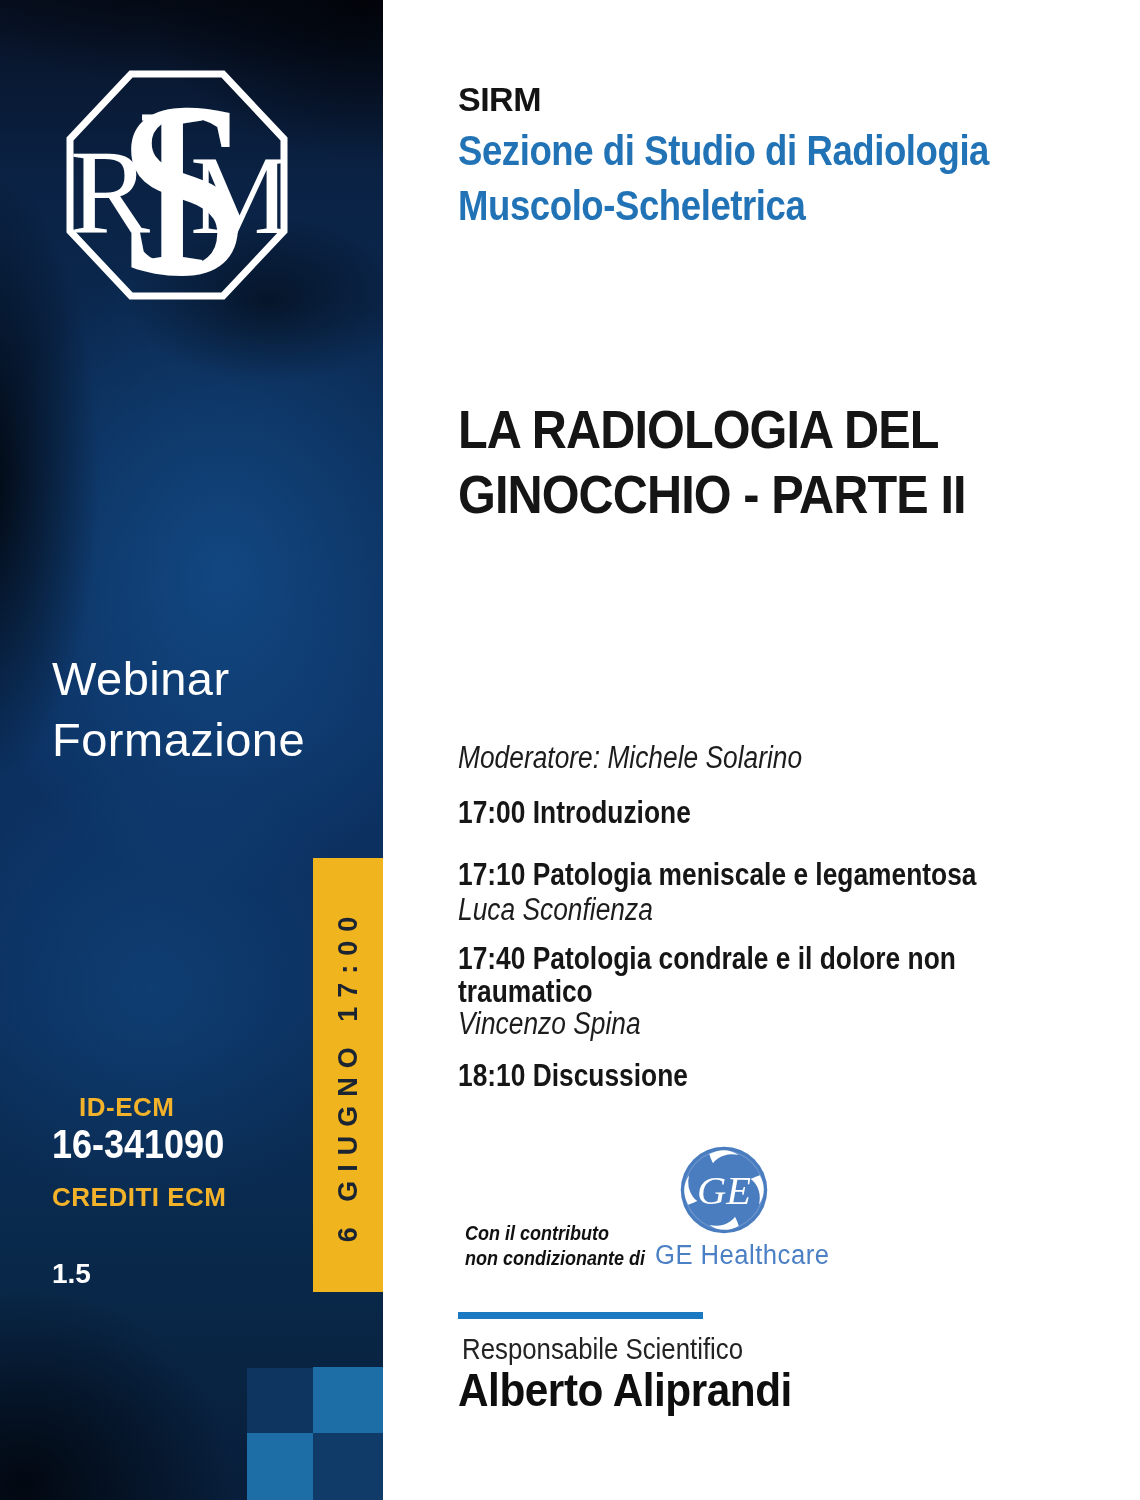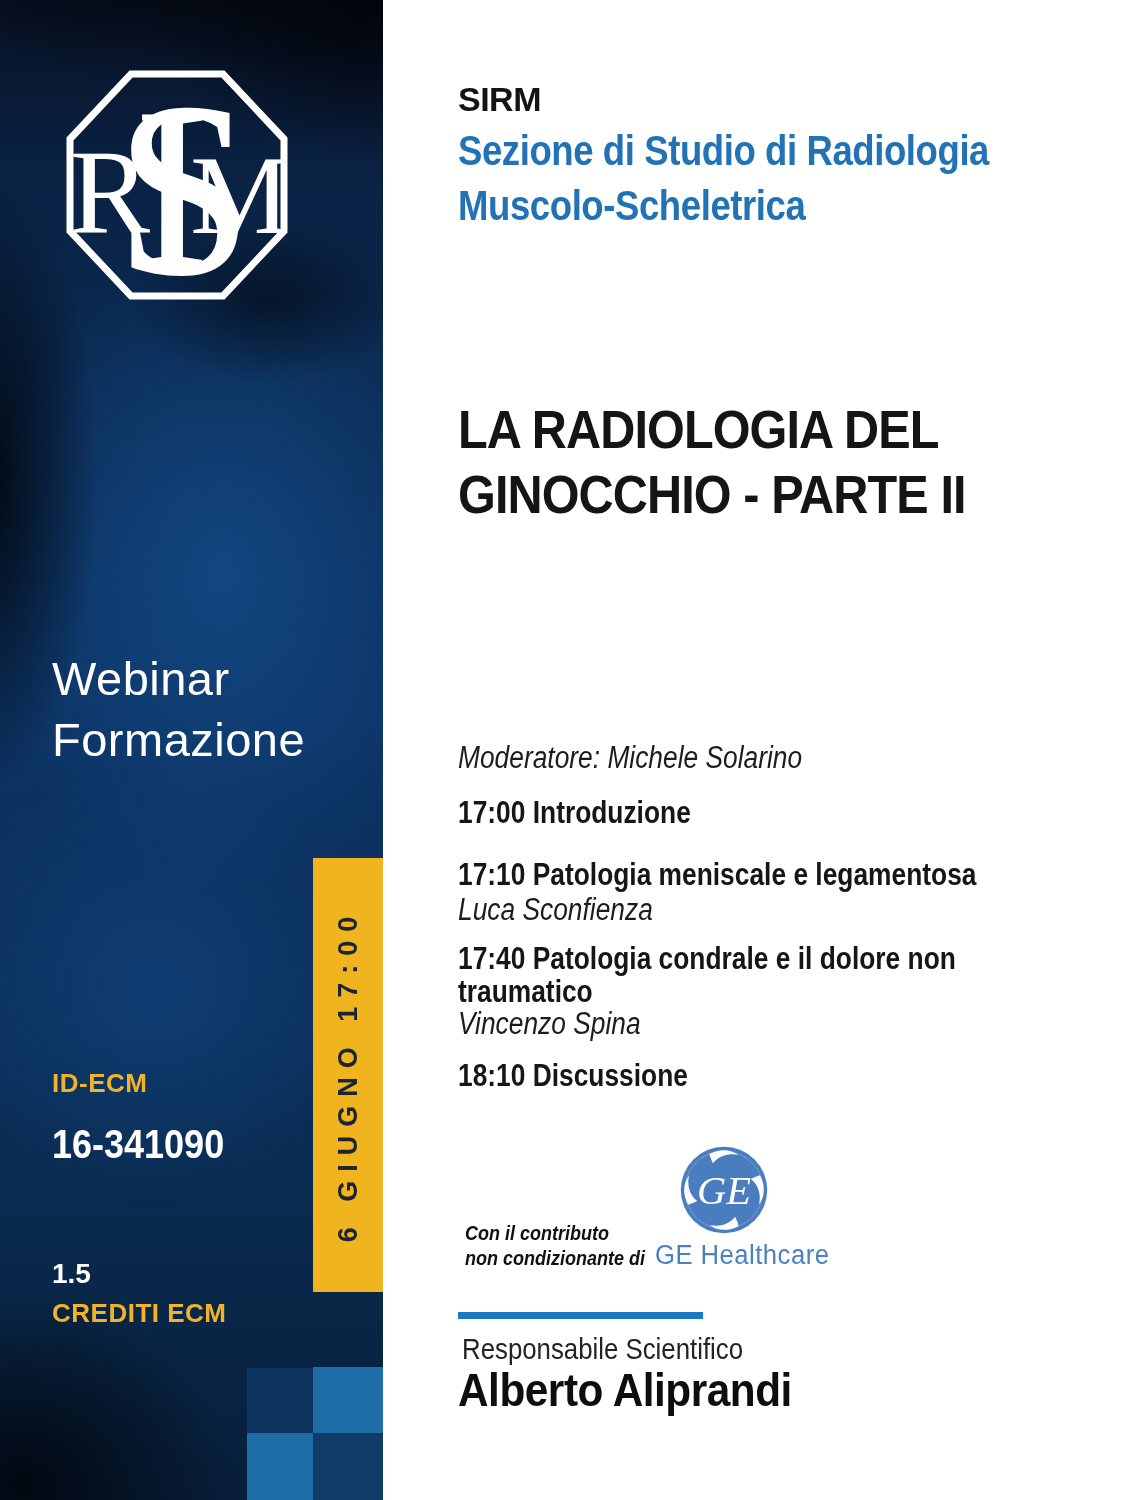--- a/index.html
+++ b/index.html
@@ -29,23 +29,23 @@
   
   .date-band { position:absolute; left:313px; top:858px; width:70px; height:434px; background:#F0B41E; }
   .date-band .txt {
     position:absolute; left:50%; top:50%;
     transform:translate(-50%,-50%) rotate(-90deg);
     white-space:nowrap; font-size:27px; font-weight:700; letter-spacing:9px;
     color:#1A2433;
   }
   .ecm-label { position:absolute; left:52px; color:#F2B32A; font-weight:700; font-size:26px; letter-spacing:0.5px; white-space:nowrap; }
   .ecm-value { position:absolute; left:52px; color:#ffffff; font-weight:700; white-space:nowrap; transform-origin:0 0; }
-  .id-label   { top:1068px; }
+  .id-label   { top:1092px;margin-left:27px; }
   .id-value   { top:1122px; font-size:40px; transform:scaleX(0.9); }
-  .cred-label { top:1298px;text-align:center; }
+  .cred-label { top:1182px;text-align:center; }
   .cred-value { top:1258px; font-size:28px; }
   
   .sq { position:absolute; }
   .sq-a { left:247px; top:1368px; width:66px; height:66px; background:#0E3460; }
   .sq-b { left:313px; top:1367px; width:70px; height:66px; background:#1D6DA6; }
   .sq-c { left:247px; top:1433px; width:66px; height:67px; background:#1D6DA6; }
   .sq-d { left:313px; top:1433px; width:70px; height:67px; background:#103A68; }
 
   
   .line { position:absolute; left:458px; white-space:nowrap; transform-origin:0 0; }

